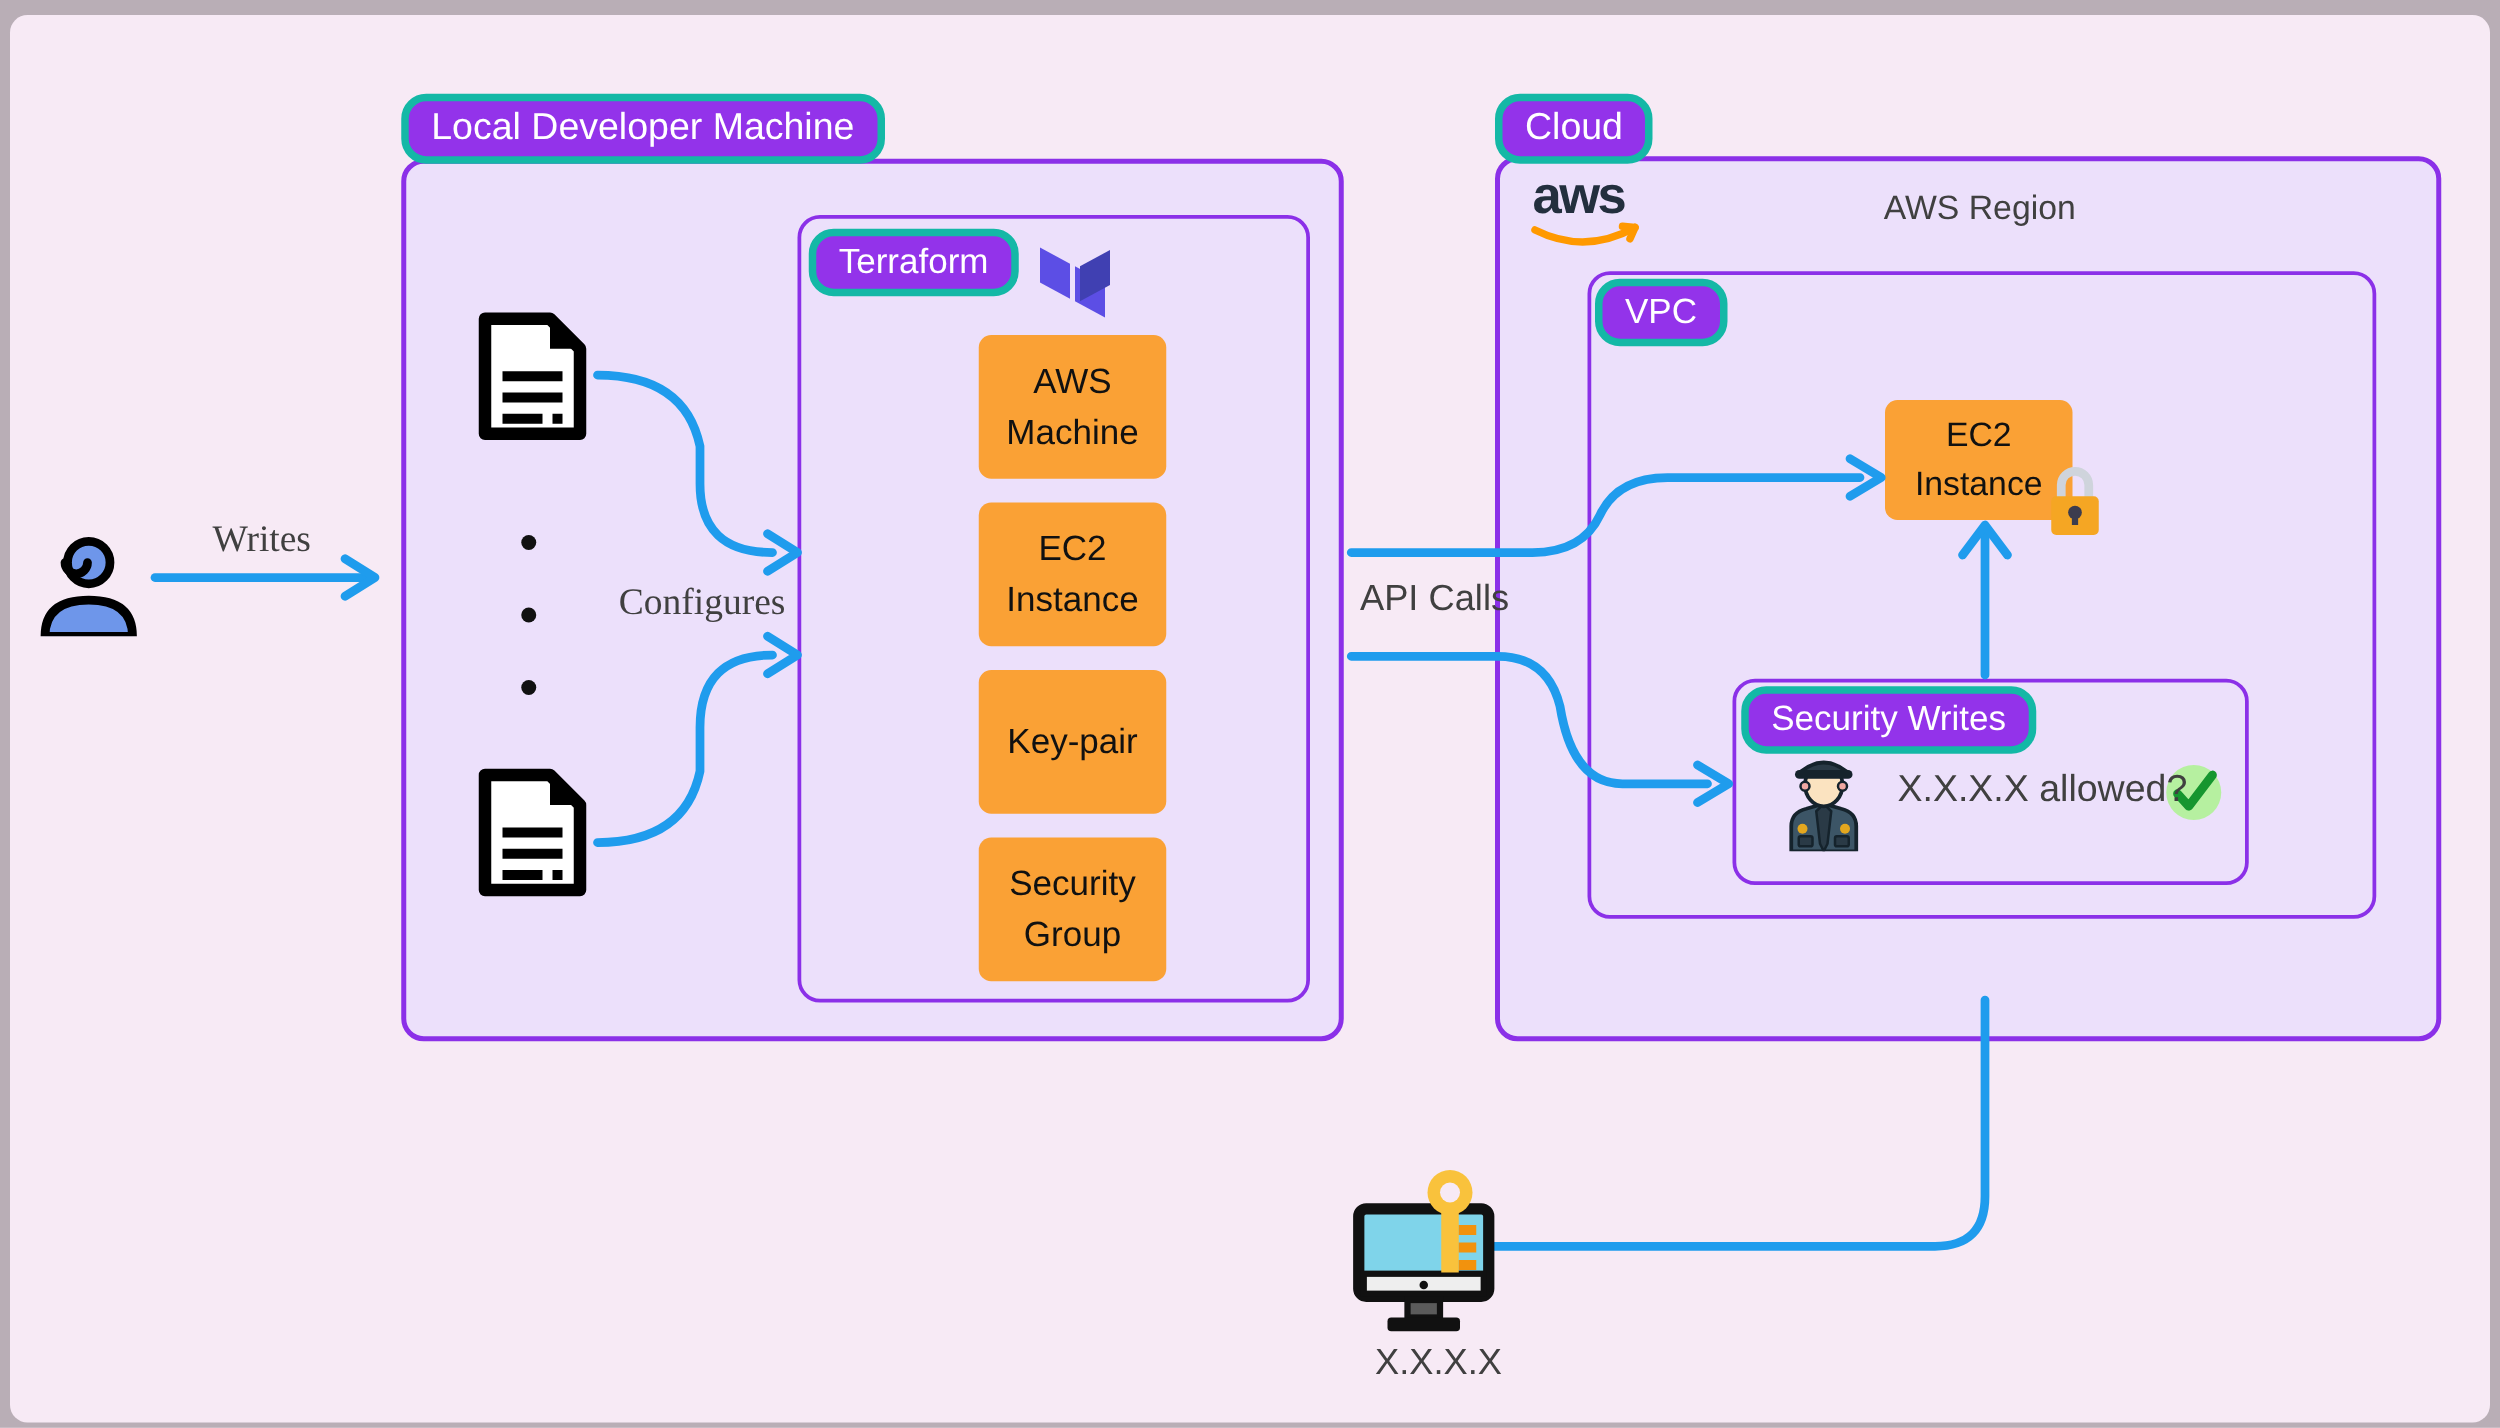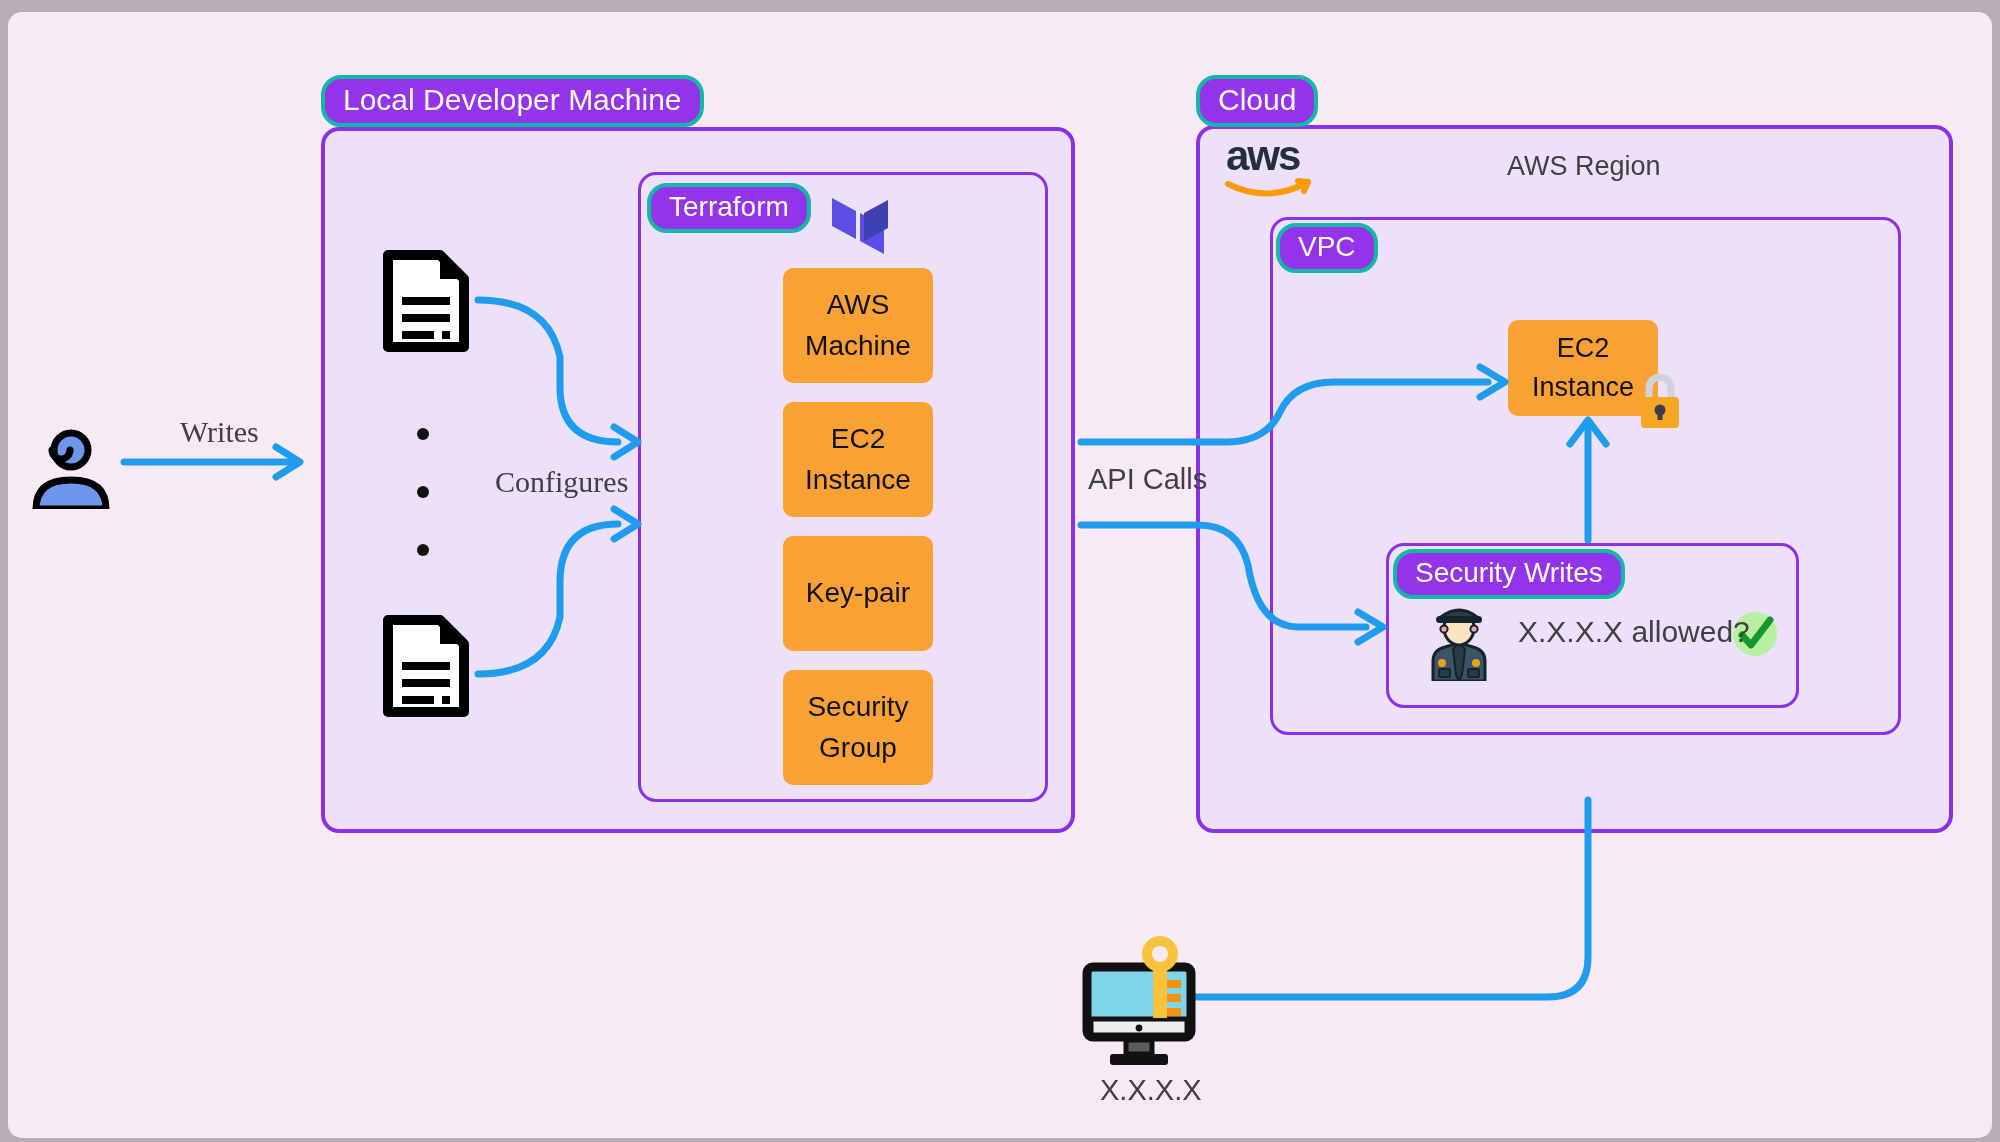--- a/index.html
+++ b/index.html
@@ -29,21 +29,21 @@
   .group-box {
     position: absolute;
     border: 4px solid #8b30e8;
     border-radius: 18px;
     background: #ece0fb;
     box-sizing: border-box;
   }
   .group-badge {
     position: absolute;
     background: #9333ea;
-    border: 4px solid #14b8a6;
+    border: 6px solid #14b8a6;
     color: #ffffff;
     border-radius: 20px;
     padding: 6px 18px 8px 18px;
     font-size: 30px;
     line-height: 1;
     white-space: nowrap;
     box-sizing: border-box;
     z-index: 30;
   }
 
@@ -268,21 +268,21 @@
       <path d="M1472,355 L1497,370 L1472,385"></path>
 
       <path d="M1073,513 L1190,513 Q1230,513 1240,553 Q1250,615 1290,615 L1358,615"></path>
       <path d="M1350,600 L1375,615 L1350,630"></path>
 
       <path d="M1580,528 L1580,412"></path>
       <path d="M1562,432 L1580,408 L1598,432"></path>
     </g>
   </svg>
 
-  <div class="label-red serif" style="left:172px; top:403px; font-size:30px;">Writes</div>
+  <div class="label-red serif" style="left:162px; top:403px; font-size:30px;">Writes</div>
 
   <div class="label-red serif" style="left:487px; top:453px; font-size:30px;">Configures</div>
 
   <div class="label-red" style="left:1080px; top:451px; font-size:29px;">API Calls</div>
 
 
   <div class="label-red" style="left:1092px; top:1062px; font-size:29px;">X.X.X.X</div>
 
 </div>
 

